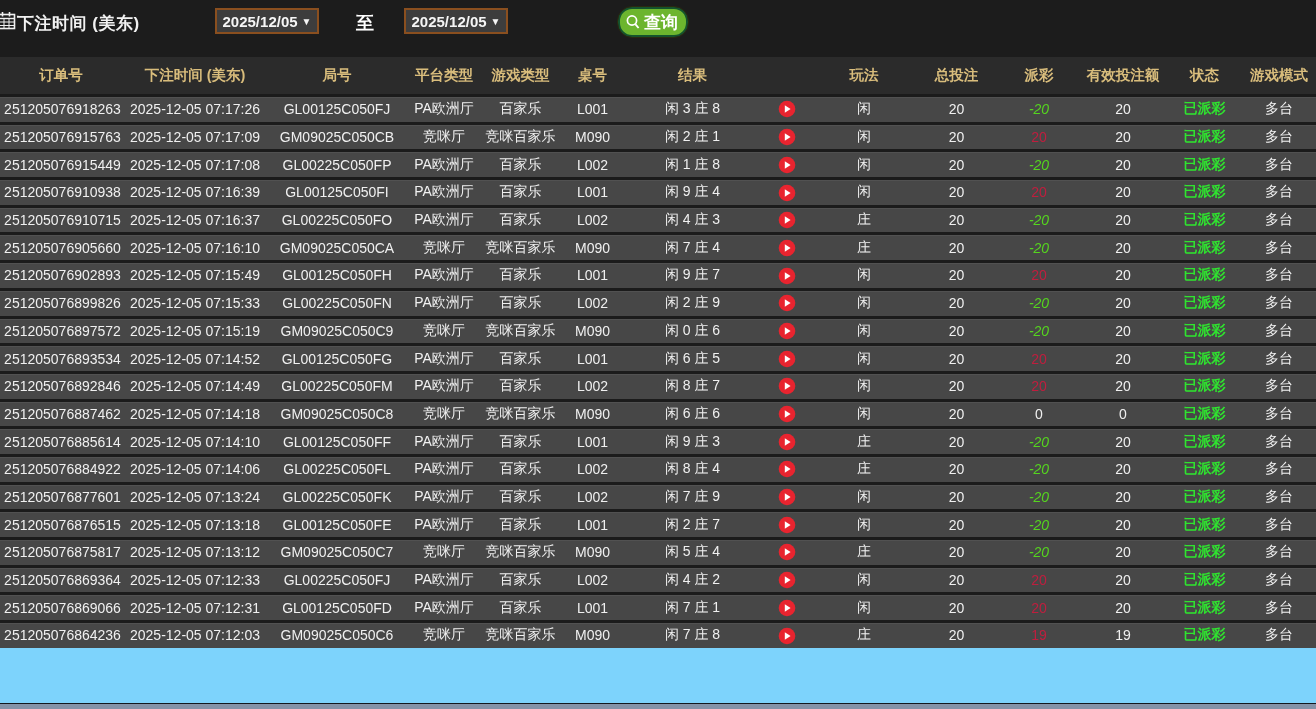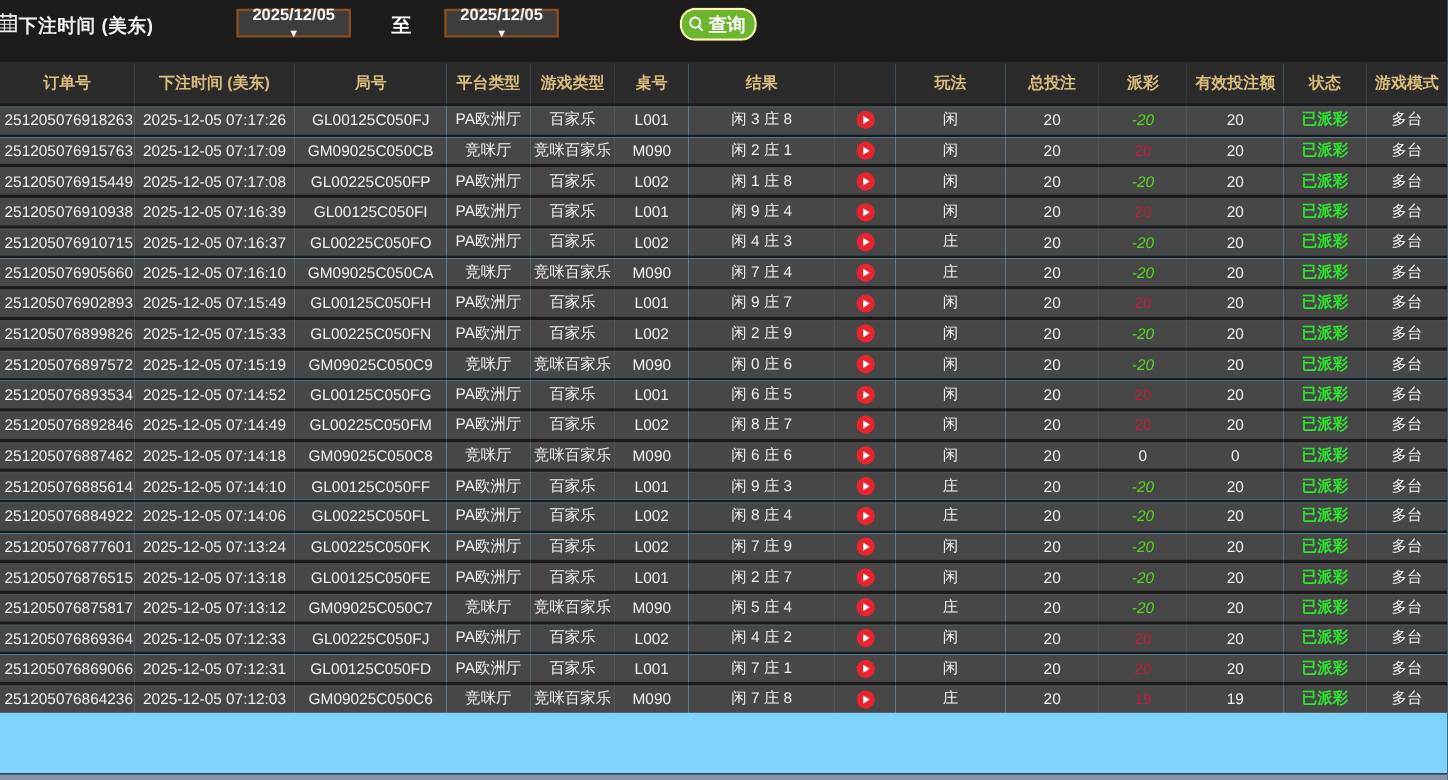--- a/index.html
+++ b/index.html
@@ -9,28 +9,28 @@
     font-family:"Liberation Sans","DejaVu Sans",sans-serif;
     -webkit-font-smoothing:antialiased;
   }
   
   .toolbar{position:absolute;top:0;left:0;width:100%;height:57px;background:#1c1c1c;border-bottom:1px solid #5a5a5a;}
   .cal-icon{position:absolute;left:-3px;top:11px;}
   .bet-time-label{position:absolute;left:17px;top:12px;color:#f2f2f2;font-size:17px;font-weight:bold;letter-spacing:.5px;}
   .date-box{
     position:absolute;top:8px;width:104px;height:26px;box-sizing:border-box;
     background:#3d3d3d;border:2px solid #8a4f1f;color:#f5f5f5;
-    font-size:15px;font-weight:bold;display:flex;align-items:center;justify-content:center;gap:4px;cursor:pointer;flex-direction:column;
+    font-size:15px;font-weight:bold;display:flex;align-items:center;justify-content:center;gap:4px;cursor:pointer;
   }
   .date-from{left:215px;} .date-to{left:404px;}
   .date-box .arrow{font-size:10px;color:#f5f5f5;}
   .to-label{position:absolute;left:356px;top:11px;color:#ffffff;font-size:18px;font-weight:bold;}
   .query-btn{
     position:absolute;left:618px;top:7px;height:30px;box-sizing:border-box;
-    background:var(--button-green,#6cb52e);border:2px solid #fef9c3;outline:1px solid #2a2a10;
+    background:var(--button-green,#6cb52e);border:2px solid #14532d;outline:1px solid #2a2a10;
     border-radius:14px;color:#fff;font-size:17px;font-weight:bold;
     display:flex;align-items:center;padding:0 8px 0 5px;gap:2px;cursor:pointer;
   }
   .top-accent{position:absolute;left:713px;top:0;width:236px;height:4px;background:#3a2322;}
   
   table{position:absolute;top:57px;left:0;width:1316px;border-collapse:collapse;table-layout:fixed;}
   thead th{
     height:37px;background:#2b2b2b;color:var(--header-text,#d9bd7c);
     font-size:14.5px;font-weight:bold;text-align:center;padding:0;margin-top:12px;
   }

